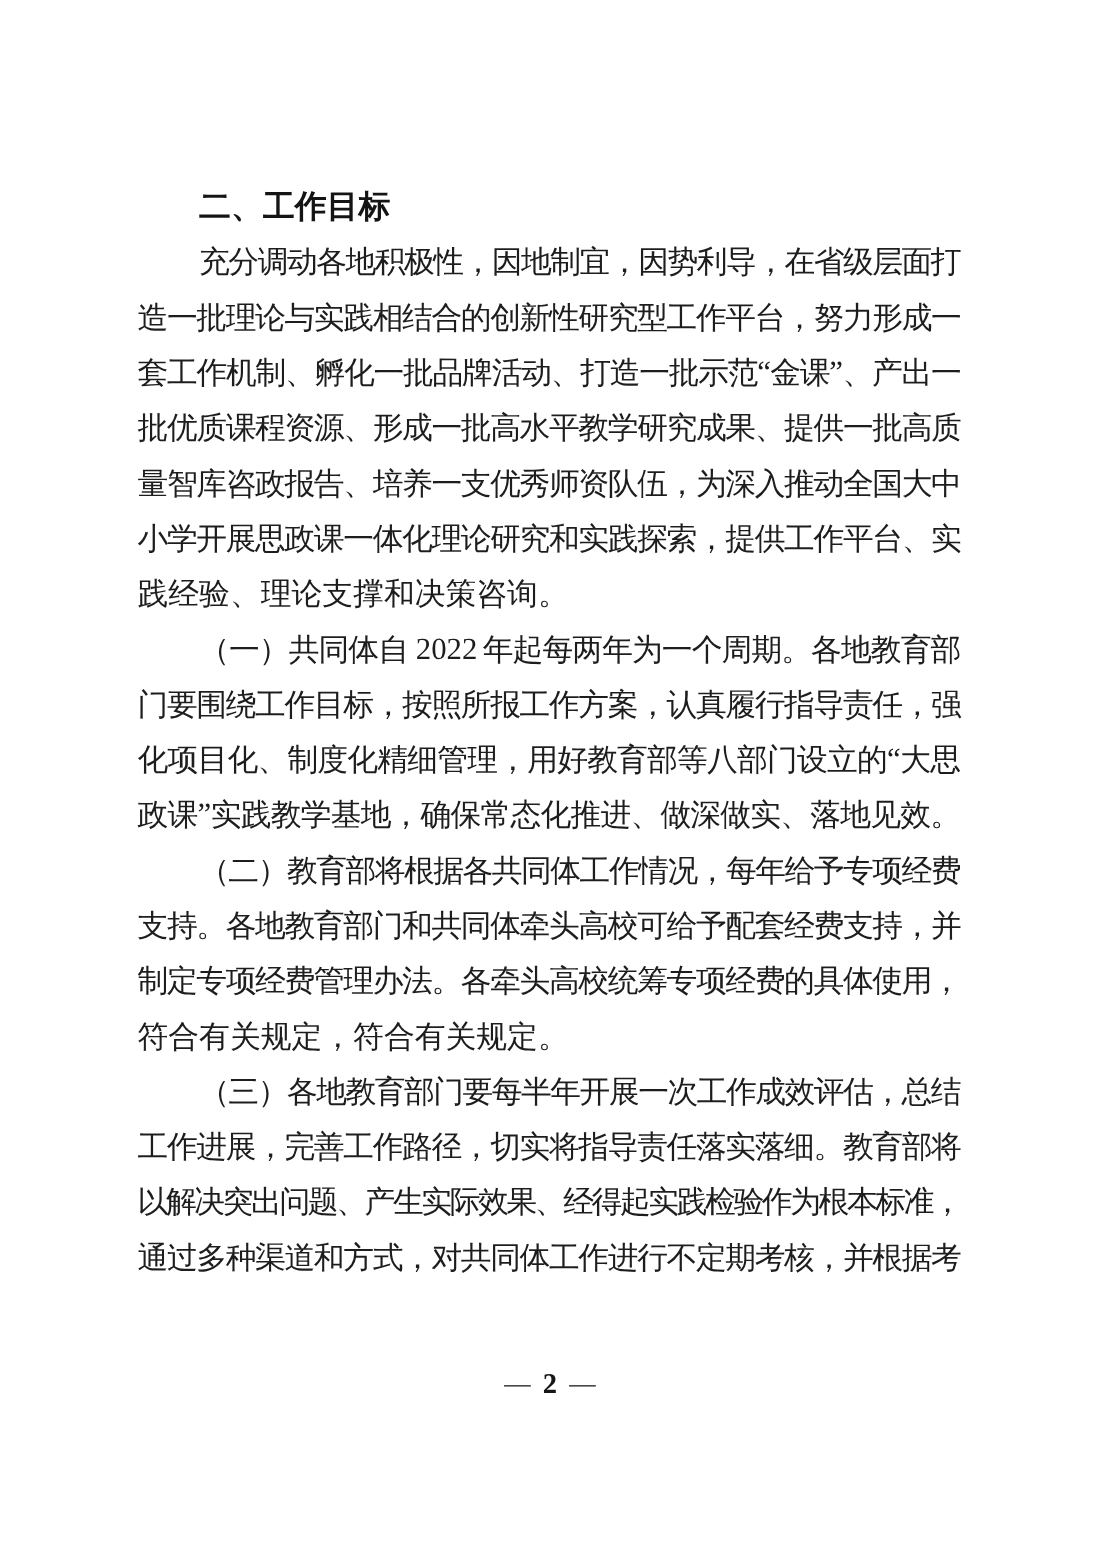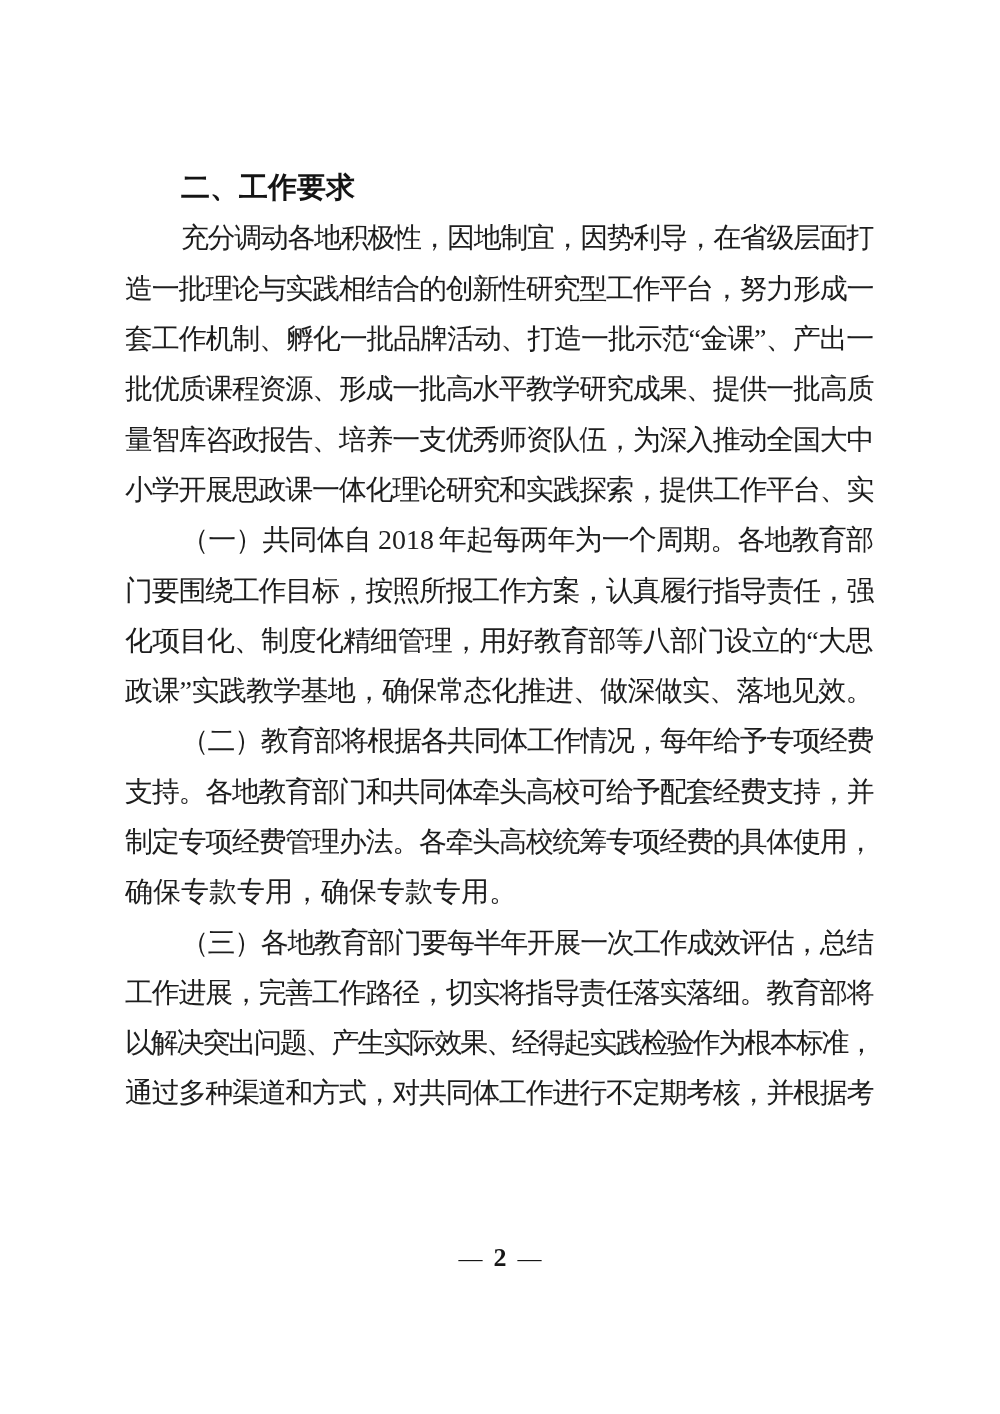--- a/index.html
+++ b/index.html
@@ -73,35 +73,36 @@
     font-family: "Liberation Serif", "DejaVu Serif", serif;
   }
 </style>
 </head>
 <body>
 
 <div class="page">
 
   <div class="content">
 
-  <div class="line heading indent plain">二、工作要求</div>
+  <div class="line heading indent plain">二、工作目标</div>
       <div class="line indent justify"><span>充</span><span>分</span><span>调</span><span>动</span><span>各</span><span>地</span><span>积</span><span>极</span><span>性</span><span>，</span><span>因</span><span>地</span><span>制</span><span>宜</span><span>，</span><span>因</span><span>势</span><span>利</span><span>导</span><span>，</span><span>在</span><span>省</span><span>级</span><span>层</span><span>面</span><span>打</span></div>
       <div class="line justify"><span>造</span><span>一</span><span>批</span><span>理</span><span>论</span><span>与</span><span>实</span><span>践</span><span>相</span><span>结</span><span>合</span><span>的</span><span>创</span><span>新</span><span>性</span><span>研</span><span>究</span><span>型</span><span>工</span><span>作</span><span>平</span><span>台</span><span>，</span><span>努</span><span>力</span><span>形</span><span>成</span><span>一</span></div>
       <div class="line justify"><span>套</span><span>工</span><span>作</span><span>机</span><span>制</span><span>、</span><span>孵</span><span>化</span><span>一</span><span>批</span><span>品</span><span>牌</span><span>活</span><span>动</span><span>、</span><span>打</span><span>造</span><span>一</span><span>批</span><span>示</span><span>范</span><span>“</span><span>金</span><span>课</span><span>”</span><span>、</span><span>产</span><span>出</span><span>一</span></div>
       <div class="line justify"><span>批</span><span>优</span><span>质</span><span>课</span><span>程</span><span>资</span><span>源</span><span>、</span><span>形</span><span>成</span><span>一</span><span>批</span><span>高</span><span>水</span><span>平</span><span>教</span><span>学</span><span>研</span><span>究</span><span>成</span><span>果</span><span>、</span><span>提</span><span>供</span><span>一</span><span>批</span><span>高</span><span>质</span></div>
       <div class="line justify"><span>量</span><span>智</span><span>库</span><span>咨</span><span>政</span><span>报</span><span>告</span><span>、</span><span>培</span><span>养</span><span>一</span><span>支</span><span>优</span><span>秀</span><span>师</span><span>资</span><span>队</span><span>伍</span><span>，</span><span>为</span><span>深</span><span>入</span><span>推</span><span>动</span><span>全</span><span>国</span><span>大</span><span>中</span></div>
       <div class="line justify"><span>小</span><span>学</span><span>开</span><span>展</span><span>思</span><span>政</span><span>课</span><span>一</span><span>体</span><span>化</span><span>理</span><span>论</span><span>研</span><span>究</span><span>和</span><span>实</span><span>践</span><span>探</span><span>索</span><span>，</span><span>提</span><span>供</span><span>工</span><span>作</span><span>平</span><span>台</span><span>、</span><span>实</span></div>
-      <div class="line indent justify"><span>（</span><span>一</span><span>）</span><span>共</span><span>同</span><span>体</span><span>自</span><span> 2018 </span><span>年</span><span>起</span><span>每</span><span>两</span><span>年</span><span>为</span><span>一</span><span>个</span><span>周</span><span>期</span><span>。</span><span>各</span><span>地</span><span>教</span><span>育</span><span>部</span></div>
+      <div class="line plain">践经验、理论支撑和决策咨询。</div>
+      <div class="line indent justify"><span>（</span><span>一</span><span>）</span><span>共</span><span>同</span><span>体</span><span>自</span><span> 2022 </span><span>年</span><span>起</span><span>每</span><span>两</span><span>年</span><span>为</span><span>一</span><span>个</span><span>周</span><span>期</span><span>。</span><span>各</span><span>地</span><span>教</span><span>育</span><span>部</span></div>
       <div class="line justify"><span>门</span><span>要</span><span>围</span><span>绕</span><span>工</span><span>作</span><span>目</span><span>标</span><span>，</span><span>按</span><span>照</span><span>所</span><span>报</span><span>工</span><span>作</span><span>方</span><span>案</span><span>，</span><span>认</span><span>真</span><span>履</span><span>行</span><span>指</span><span>导</span><span>责</span><span>任</span><span>，</span><span>强</span></div>
       <div class="line justify"><span>化</span><span>项</span><span>目</span><span>化</span><span>、</span><span>制</span><span>度</span><span>化</span><span>精</span><span>细</span><span>管</span><span>理</span><span>，</span><span>用</span><span>好</span><span>教</span><span>育</span><span>部</span><span>等</span><span>八</span><span>部</span><span>门</span><span>设</span><span>立</span><span>的</span><span>“</span><span>大</span><span>思</span></div>
       <div class="line justify"><span>政</span><span>课</span><span>”</span><span>实</span><span>践</span><span>教</span><span>学</span><span>基</span><span>地</span><span>，</span><span>确</span><span>保</span><span>常</span><span>态</span><span>化</span><span>推</span><span>进</span><span>、</span><span>做</span><span>深</span><span>做</span><span>实</span><span>、</span><span>落</span><span>地</span><span>见</span><span>效</span><span>。</span></div>
       <div class="line indent justify"><span>（</span><span>二</span><span>）</span><span>教</span><span>育</span><span>部</span><span>将</span><span>根</span><span>据</span><span>各</span><span>共</span><span>同</span><span>体</span><span>工</span><span>作</span><span>情</span><span>况</span><span>，</span><span>每</span><span>年</span><span>给</span><span>予</span><span>专</span><span>项</span><span>经</span><span>费</span></div>
       <div class="line justify"><span>支</span><span>持</span><span>。</span><span>各</span><span>地</span><span>教</span><span>育</span><span>部</span><span>门</span><span>和</span><span>共</span><span>同</span><span>体</span><span>牵</span><span>头</span><span>高</span><span>校</span><span>可</span><span>给</span><span>予</span><span>配</span><span>套</span><span>经</span><span>费</span><span>支</span><span>持</span><span>，</span><span>并</span></div>
       <div class="line justify"><span>制</span><span>定</span><span>专</span><span>项</span><span>经</span><span>费</span><span>管</span><span>理</span><span>办</span><span>法</span><span>。</span><span>各</span><span>牵</span><span>头</span><span>高</span><span>校</span><span>统</span><span>筹</span><span>专</span><span>项</span><span>经</span><span>费</span><span>的</span><span>具</span><span>体</span><span>使</span><span>用</span><span>，</span></div>
-      <div class="line plain">确保专款专用，确保专款专用。</div>
+      <div class="line plain">符合有关规定，符合有关规定。</div>
       <div class="line indent justify"><span>（</span><span>三</span><span>）</span><span>各</span><span>地</span><span>教</span><span>育</span><span>部</span><span>门</span><span>要</span><span>每</span><span>半</span><span>年</span><span>开</span><span>展</span><span>一</span><span>次</span><span>工</span><span>作</span><span>成</span><span>效</span><span>评</span><span>估</span><span>，</span><span>总</span><span>结</span></div>
       <div class="line justify"><span>工</span><span>作</span><span>进</span><span>展</span><span>，</span><span>完</span><span>善</span><span>工</span><span>作</span><span>路</span><span>径</span><span>，</span><span>切</span><span>实</span><span>将</span><span>指</span><span>导</span><span>责</span><span>任</span><span>落</span><span>实</span><span>落</span><span>细</span><span>。</span><span>教</span><span>育</span><span>部</span><span>将</span></div>
       <div class="line justify"><span>以</span><span>解</span><span>决</span><span>突</span><span>出</span><span>问</span><span>题</span><span>、</span><span>产</span><span>生</span><span>实</span><span>际</span><span>效</span><span>果</span><span>、</span><span>经</span><span>得</span><span>起</span><span>实</span><span>践</span><span>检</span><span>验</span><span>作</span><span>为</span><span>根</span><span>本</span><span>标</span><span>准</span><span>，</span></div>
       <div class="line justify"><span>通</span><span>过</span><span>多</span><span>种</span><span>渠</span><span>道</span><span>和</span><span>方</span><span>式</span><span>，</span><span>对</span><span>共</span><span>同</span><span>体</span><span>工</span><span>作</span><span>进</span><span>行</span><span>不</span><span>定</span><span>期</span><span>考</span><span>核</span><span>，</span><span>并</span><span>根</span><span>据</span><span>考</span></div>
     </div>
 
   <div class="page-footer">
     <span class="dash">—</span>
     <span class="num">2</span>
     <span class="dash">—</span>

